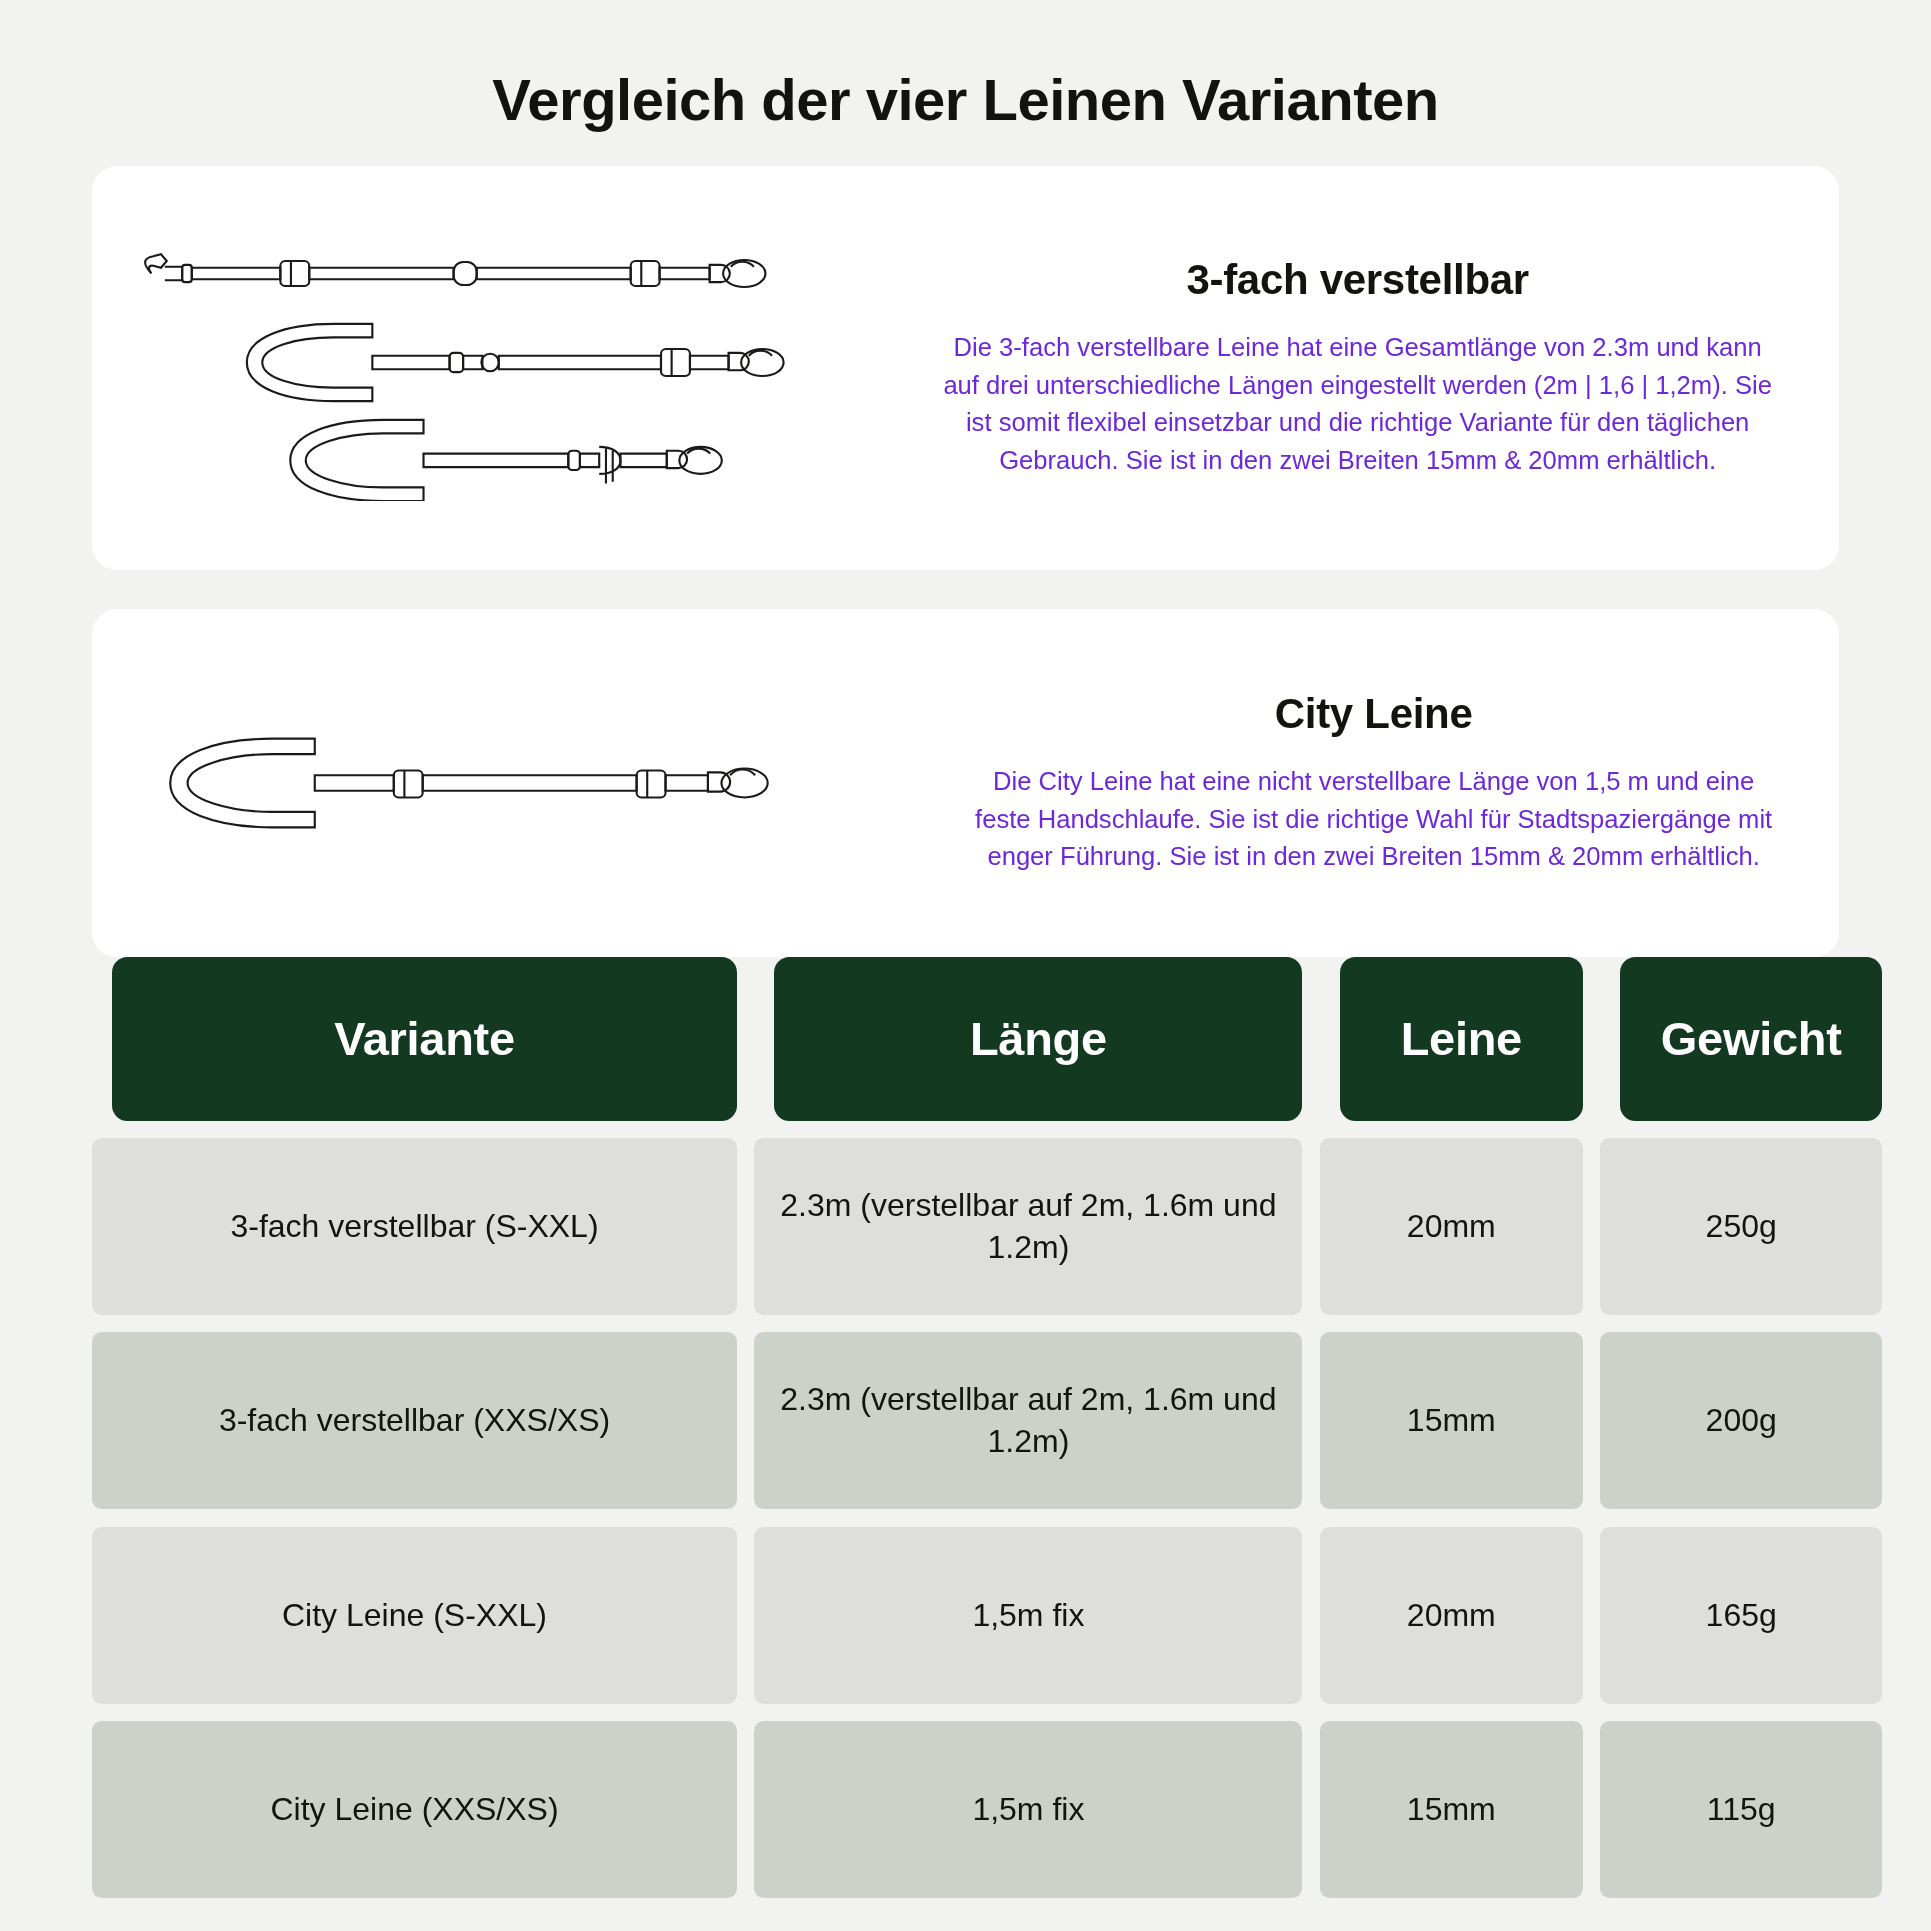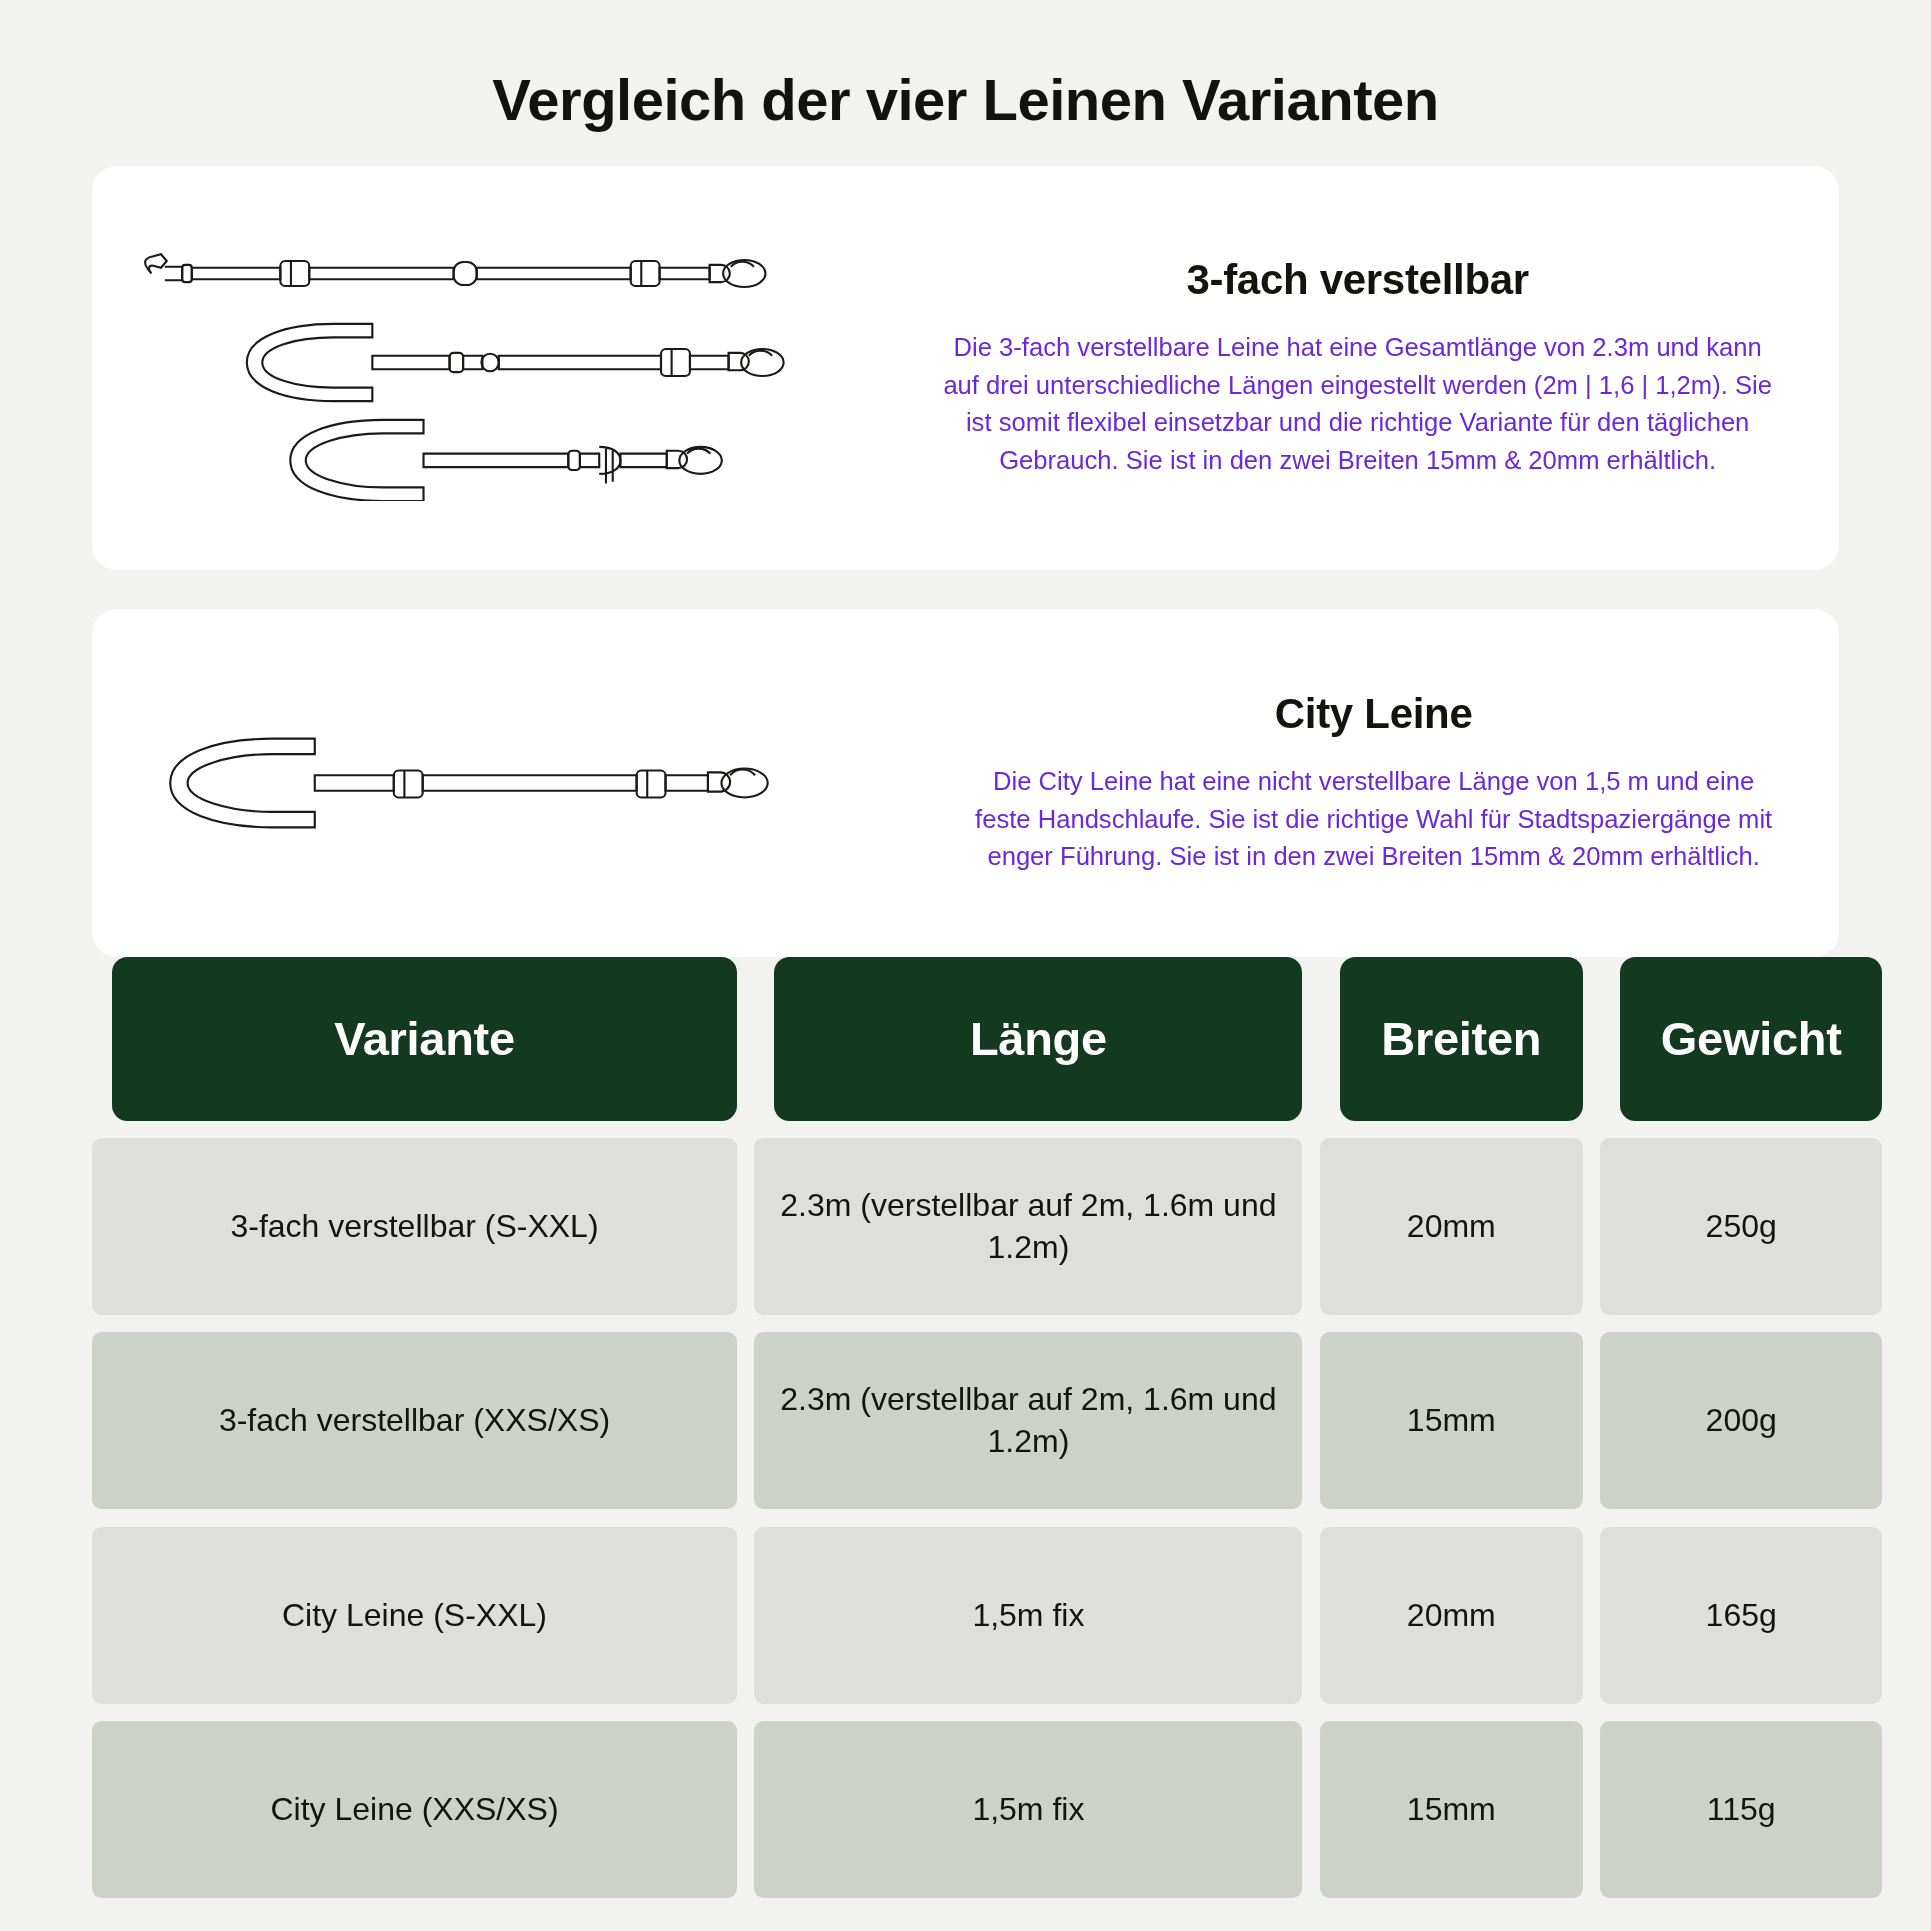--- a/index.html
+++ b/index.html
@@ -184,21 +184,21 @@
 
     <div class="card-text">
       <h2 class="card-heading">City Leine</h2>
       <p class="card-body">Die City Leine hat eine nicht verstellbare Länge von 1,5 m und eine feste Handschlaufe. Sie ist die richtige Wahl für Stadtspaziergänge mit enger Führung. Sie ist in den zwei Breiten 15mm &amp; 20mm erhältlich.</p>
     </div>
   </div>
 
   <div class="grid">
     <div class="th">Variante</div>
     <div class="th">Länge</div>
-    <div class="th">Breiten</div>
+    <div class="th">Leine</div>
     <div class="th">Gewicht</div>
 
     <div class="td">3-fach verstellbar  (S-XXL)</div>
     <div class="td">2.3m (verstellbar auf 2m, 1.6m und 1.2m)</div>
     <div class="td">20mm</div>
     <div class="td">250g</div>
 
     <div class="td alt">3-fach verstellbar (XXS/XS)</div>
     <div class="td alt">2.3m (verstellbar auf 2m, 1.6m und 1.2m)</div>
     <div class="td alt">15mm</div>

